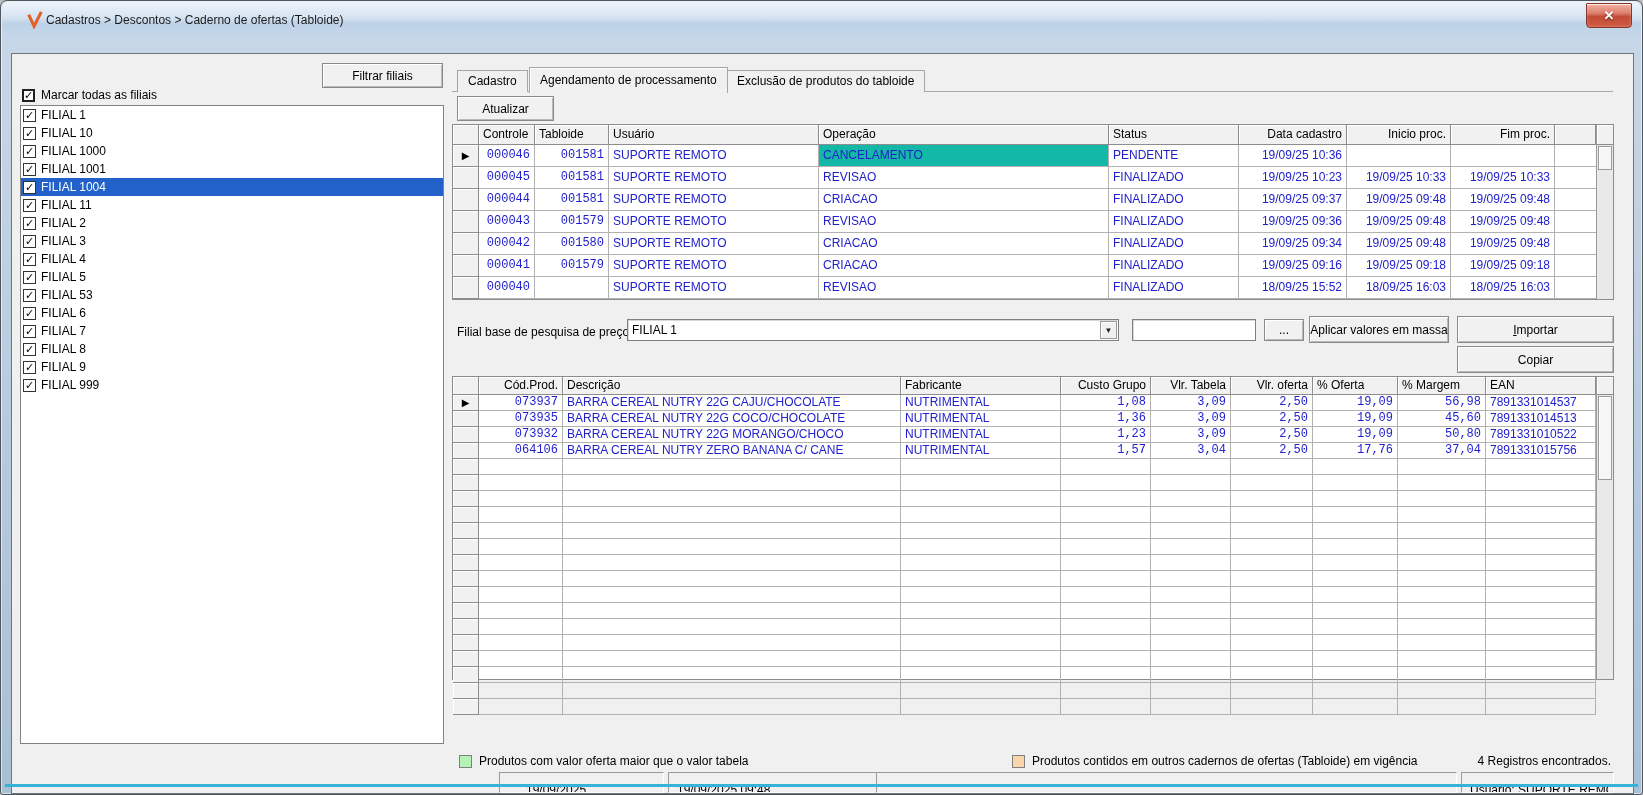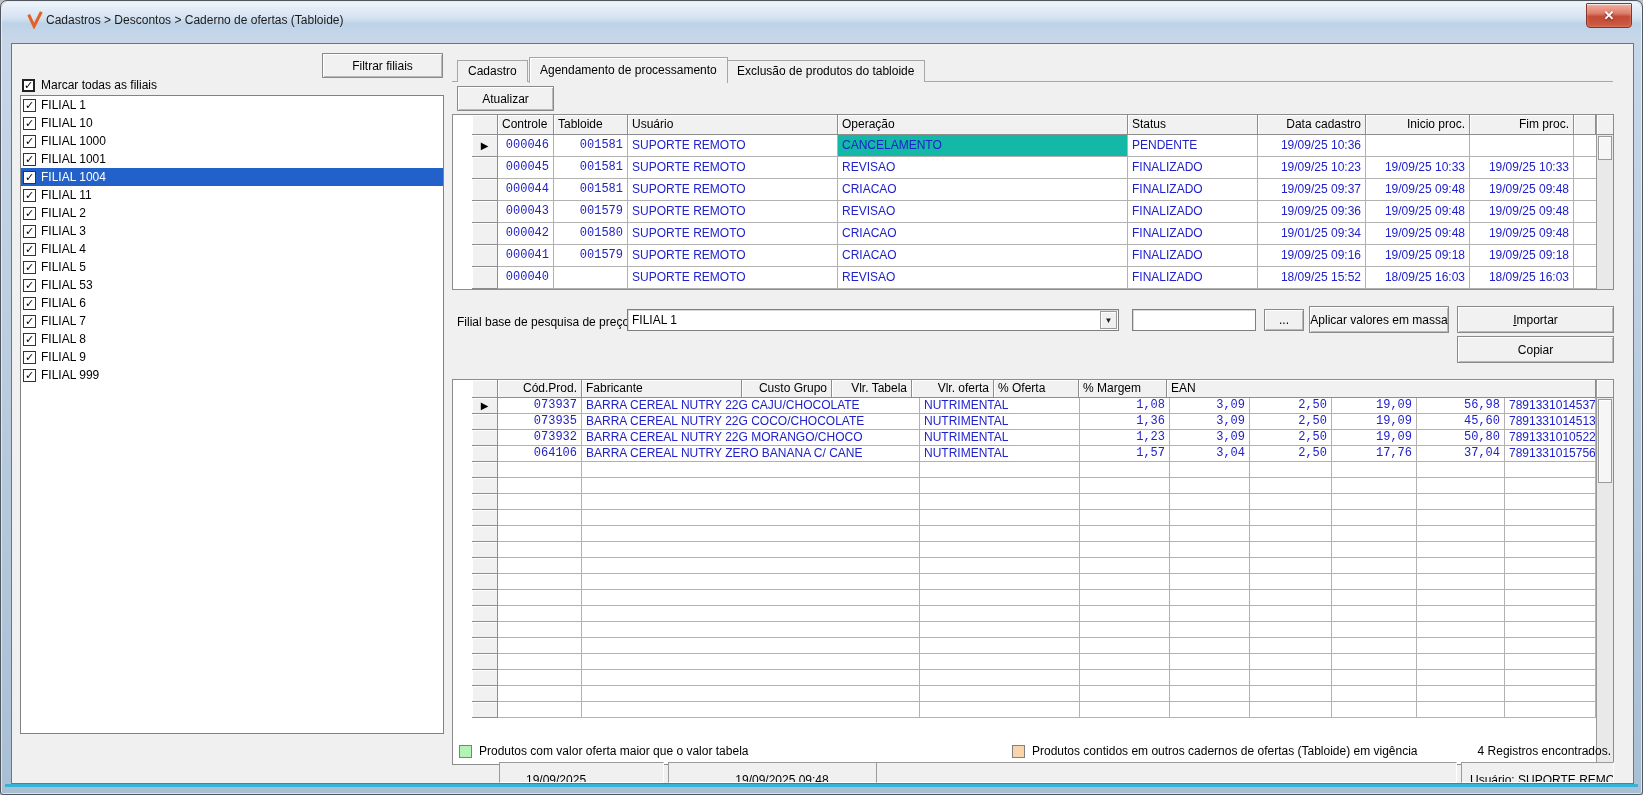--- a/index.html
+++ b/index.html
@@ -2,21 +2,21 @@
 <html><head>
 <meta charset="utf-8">
 <style>
   * { margin:0; padding:0; box-sizing:border-box; }
   html,body { width:1643px; height:795px; background:#bfbfbf; font-family:"Liberation Sans", sans-serif; font-size:12px; color:#000; overflow:hidden; }
   .win { position:absolute; inset:0; background:linear-gradient(#c9d8e8,#a9bfd4); border:1px solid #50565e; border-radius:7px 7px 3px 3px; box-shadow: inset 0 0 0 1px rgba(255,255,255,.55); }
   .titlebar { position:absolute; left:1px; right:1px; top:1px; height:36px; border-radius:6px 6px 0 0; background:linear-gradient(#eef4fb,#d4e2f1 45%,#bed2e7 60%,#c6d7ea); display:flex; align-items:center; }
   .title-text { margin-left:44px; font-size:12px; color:#1a1a1a; }
   .app-logo { position:absolute; left:24px; top:9px; width:18px; height:18px; }
   .close-btn { position:absolute; top:1px; right:9px; width:46px; height:25px; border:1px solid #853629; border-radius:1px 1px 4px 4px; background:linear-gradient(#f2b0a1,#dd7f6d 40%,#c24b36 55%,#cf5a41); color:#fff; font-weight:bold; font-size:13px; text-align:center; line-height:23px; box-shadow: inset 0 1px 0 rgba(255,255,255,.65), inset 0 0 3px rgba(255,255,255,.35); text-shadow:0 1px 2px rgba(0,0,0,.55); cursor:pointer; }
-  .content { position:absolute; left:10px; top:42px; width:1623px; height:741px; background:#f0f0f0; border:1px solid #6f757c; }
+  .content { position:absolute; left:10px; top:52px; width:1623px; height:741px; background:#f0f0f0; border:1px solid #6f757c; }
   .teal-line { position:absolute; left:4px; right:4px; bottom:7px; height:3px; background:#35b4d8; }
 
   
   .btn { background:#f1f1f1; border:1px solid #8a8a8a; box-shadow: inset 1px 1px 0 #ffffff, inset -1px -1px 0 #b9b9b9; text-align:center; cursor:pointer; font-size:12px; color:#000; display:flex; align-items:center; justify-content:center; position:absolute; }
   .btn .fl::first-letter { text-decoration:underline; }
 
   
   .filter-btn { left:310px; top:9px; width:121px; height:25px; }
   .master-check { position:absolute; left:10px; top:33px; height:16px; display:flex; align-items:center; gap:6px; }
   .cbox { width:13px; height:13px; background:#fff; border:1px solid #333; font-size:11px; line-height:11px; text-align:center; color:#000; flex:0 0 auto; }
@@ -28,21 +28,21 @@
 
   
   .tabline { position:absolute; left:440px; right:20px; top:37px; border-top:1px solid #a8a8a8; }
   .tab { position:absolute; border:1px solid #a6a6a6; border-bottom:none; background:#f0f0f0; padding:0 10px; line-height:20px; height:22px; top:16px; cursor:pointer; white-space:nowrap; }
   .tab.active { top:13px; height:26px; line-height:24px; z-index:2; box-shadow: inset 1px 1px 0 #fff; }
 
   .refresh-btn { left:445px; top:42px; width:97px; height:25px; }
 
   
   .dg { position:absolute; background:#fff; border:1px solid #8c8c8c; }
-  .dg-inner { margin-right:17px;padding-left:19px; }
+  .dg-inner { margin-right:17px; }
   .dg-row { display:flex; }
   .cell { border-right:1px solid #b2b2b2; border-bottom:1px solid #b2b2b2; padding:0 4px; overflow:hidden; white-space:nowrap; color:#2121cc; }
   .hdrc { background:#f1f1f1; border-right:1px solid #8d8d8d; border-bottom:1px solid #8d8d8d; box-shadow: inset 1px 1px 0 #ffffff; color:#000; }
   .selc { background:#f1f1f1; border-right:1px solid #8d8d8d; border-bottom:1px solid #8d8d8d; box-shadow: inset 1px 1px 0 #ffffff; padding:0; text-align:center; color:#000; }
   .num { text-align:right;font-family:Liberation Mono, monospace; }
   .ctr { text-align:right; }
   .hl-yellow { background:#14b8a6; }
   .arr { font-size:10px; line-height:inherit; }
   .dg-scroll { position:absolute; right:0; top:0; bottom:0; width:17px; background:#e9e9e9; border-left:1px solid #9a9a9a; }
   .sb-hdr { height:20px; background:#f1f1f1; border-bottom:1px solid #8d8d8d; box-shadow: inset 1px 1px 0 #fff; }
@@ -55,21 +55,21 @@
   .t-sel{width:26px;flex:0 0 26px}.t-c1{width:56px;flex:0 0 56px}.t-c2{width:74px;flex:0 0 74px}.t-c3{width:210px;flex:0 0 210px}.t-c4{width:290px;flex:0 0 290px}.t-c5{width:130px;flex:0 0 130px}.t-c6{width:108px;flex:0 0 108px}.t-c7{width:104px;flex:0 0 104px}.t-c8{width:104px;flex:0 0 104px}.t-fill{flex:1 1 auto;border-bottom:1px solid #b2b2b2}
   .t-fill.hdrc{border-bottom:1px solid #8d8d8d}
 
   
   .lbl { position:absolute; font-size:12px; color:#000; }
   .sunken { position:absolute; background:#fff; border:1px solid #7f7f7f; box-shadow: inset 1px 1px 0 #d8d8d8; }
   .combo-text { padding:2px 4px; line-height:17px; overflow:hidden; white-space:nowrap; }
   .combo-btn { position:absolute; right:1px; top:1px; bottom:1px; width:17px; background:#f0f0f0; border:1px solid #9a9a9a; box-shadow: inset 1px 1px 0 #fff; font-size:8px; text-align:center; line-height:17px; color:#222; cursor:pointer; }
 
   
-  #prod-grid { left:440px; top:322px; width:1162px; height:386px;margin-top:13px; }
+  #prod-grid { left:440px; top:322px; width:1162px; height:304px; }
   #prod-grid .dg-row { height:16px; line-height:15px; font-size:12px; }
   #prod-grid .dg-row.hdr { height:18px; line-height:17px; }
   .p-sel{width:26px;flex:0 0 26px}.p-c1{width:84px;flex:0 0 84px}.p-c2{width:338px;flex:0 0 338px}.p-c3{width:160px;flex:0 0 160px}.p-c4{width:90px;flex:0 0 90px}.p-c5{width:80px;flex:0 0 80px}.p-c6{width:82px;flex:0 0 82px}.p-c7{width:85px;flex:0 0 85px}.p-c8{width:88px;flex:0 0 88px}.p-c9{flex:1 1 auto}
 
   
   .legend-item { position:absolute; top:700px; height:14px; display:flex; align-items:center; gap:7px; font-size:12px; }
   .swatch { width:13px; height:13px; border:1px solid #808080; flex:0 0 auto; }
   .sw-green { background:#b5f2b5; }
   .sw-orange { background:#f8d5ab; }
   .reg-count { position:absolute; top:700px; right:22px; font-size:12px; }
@@ -231,21 +231,21 @@
             <div class="cell t-c8 ctr">19/09/25 09:48</div>
             <div class="t-fill"></div>
         </div>
         <div class="dg-row">
           <div class="selc t-sel"></div>
           <div class="cell t-c1 num">000042</div>
             <div class="cell t-c2 num">001580</div>
             <div class="cell t-c3">SUPORTE REMOTO</div>
             <div class="cell t-c4">CRIACAO</div>
             <div class="cell t-c5">FINALIZADO</div>
-            <div class="cell t-c6 ctr">19/01/25 09:34</div>
+            <div class="cell t-c6 ctr">19/09/25 09:34</div>
             <div class="cell t-c7 ctr">19/09/25 09:48</div>
             <div class="cell t-c8 ctr">19/09/25 09:48</div>
             <div class="t-fill"></div>
         </div>
         <div class="dg-row">
           <div class="selc t-sel"></div>
           <div class="cell t-c1 num">000041</div>
             <div class="cell t-c2 num">001579</div>
             <div class="cell t-c3">SUPORTE REMOTO</div>
             <div class="cell t-c4">CRIACAO</div>
@@ -288,20 +288,21 @@
         <span class="fl">Importar</span>
       </div>
     <div class="btn" style="left:1445px; top:292px; width:157px; height:27px;">Copiar</div>
     <span class="lbl" style="left:440px; top:300px; width:1005px; text-align:center;margin-top:36px;">Relação de produtos do caderno de ofertas (Tabloide)</span>
 
     <div class="dg" id="prod-grid">
       <div class="dg-inner">
         <div class="dg-row hdr">
           <div class="selc p-sel"></div>
           <div class="hdrc cell p-c1 ctr">Cód.Prod.</div>
+          <div class="hdrc cell p-c2">Descrição</div>
           <div class="hdrc cell p-c3">Fabricante</div>
           <div class="hdrc cell p-c4 ctr">Custo Grupo</div>
           <div class="hdrc cell p-c5 ctr">Vlr. Tabela</div>
           <div class="hdrc cell p-c6 ctr">Vlr. oferta</div>
           <div class="hdrc cell p-c7">% Oferta</div>
           <div class="hdrc cell p-c8">% Margem</div>
           <div class="hdrc cell p-c9">EAN</div>
         </div>
         <div class="dg-row">
           <div class="selc p-sel"><span class="arr">▶</span></div>
@@ -572,20 +573,20 @@
       <span>Produtos com valor oferta maior que o valor tabela</span>
     </div>
     <div class="legend-item" style="left:1000px;">
       <span class="swatch sw-orange"></span>
       <span>Produtos contidos em outros cadernos de ofertas (Tabloide) em vigência</span>
     </div>
     <span class="reg-count">4 Registros encontrados.</span>
 
     <div class="statusbar">
       <div class="spanel" style="left:47px; width:165px; padding-left:26px;">19/09/2025</div>
-      <div class="spanel" style="left:216px; width:228px;text-align:center;">19/09/2025 09:48</div>
+      <div class="spanel" style="left:216px; width:228px;">19/09/2025 09:48</div>
       <div class="spanel" style="left:424px; width:581px;"></div>
       <div class="spanel" style="left:1009px; width:153px; text-align:right;">Usuário: SUPORTE REMOTO</div>
     </div>
 
   </div>
   <div class="teal-line"></div>
 </div>
 
 </body></html>

